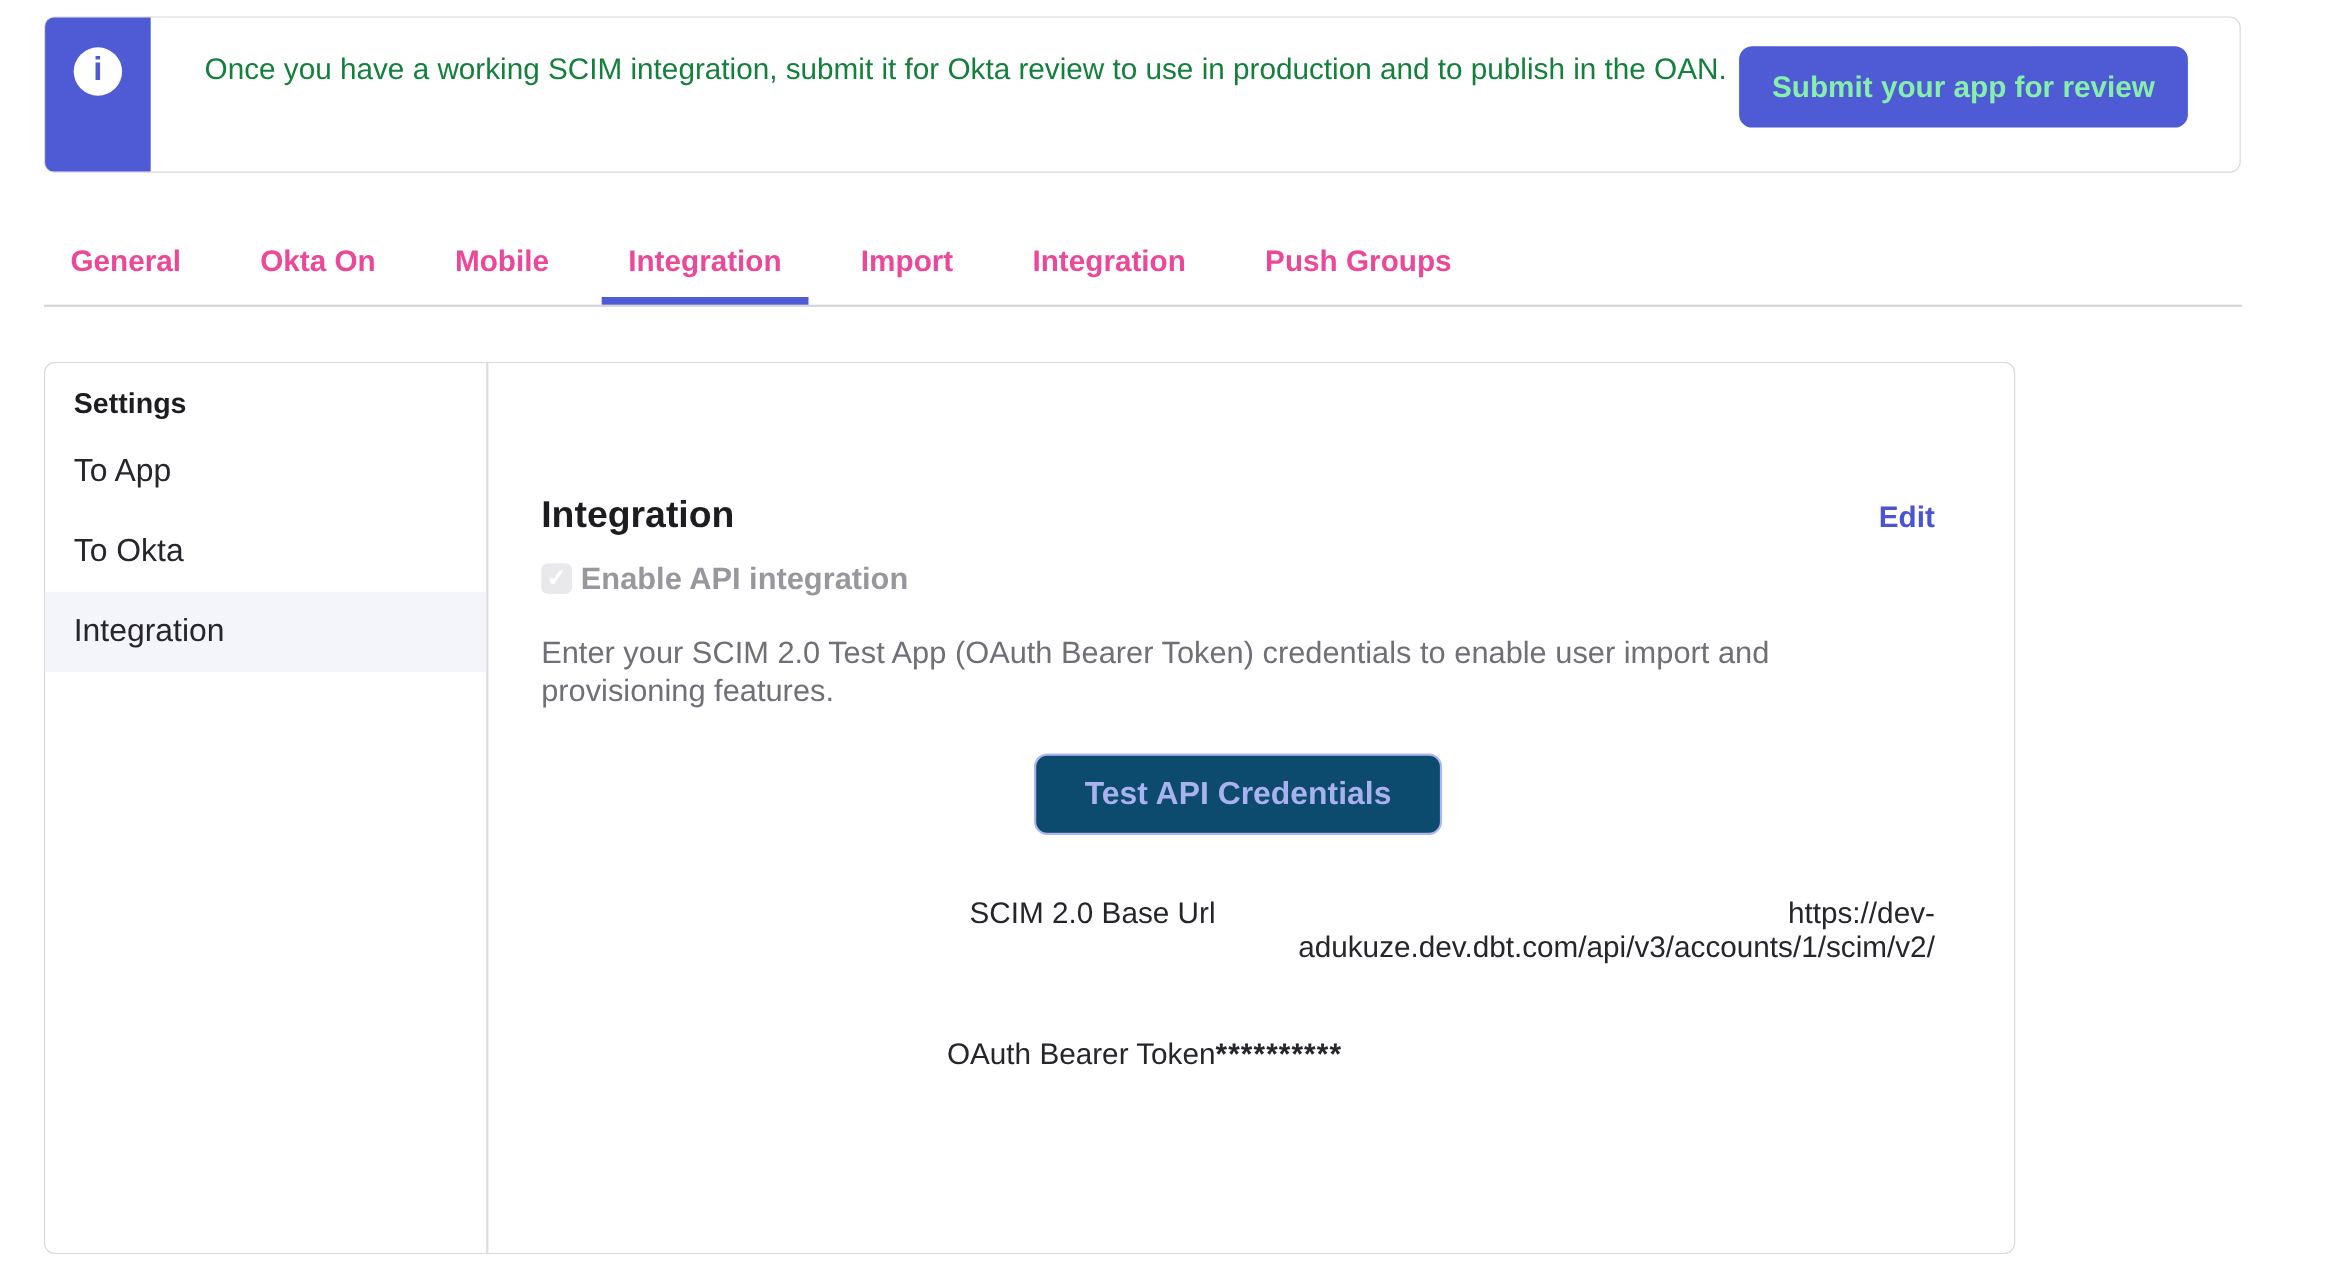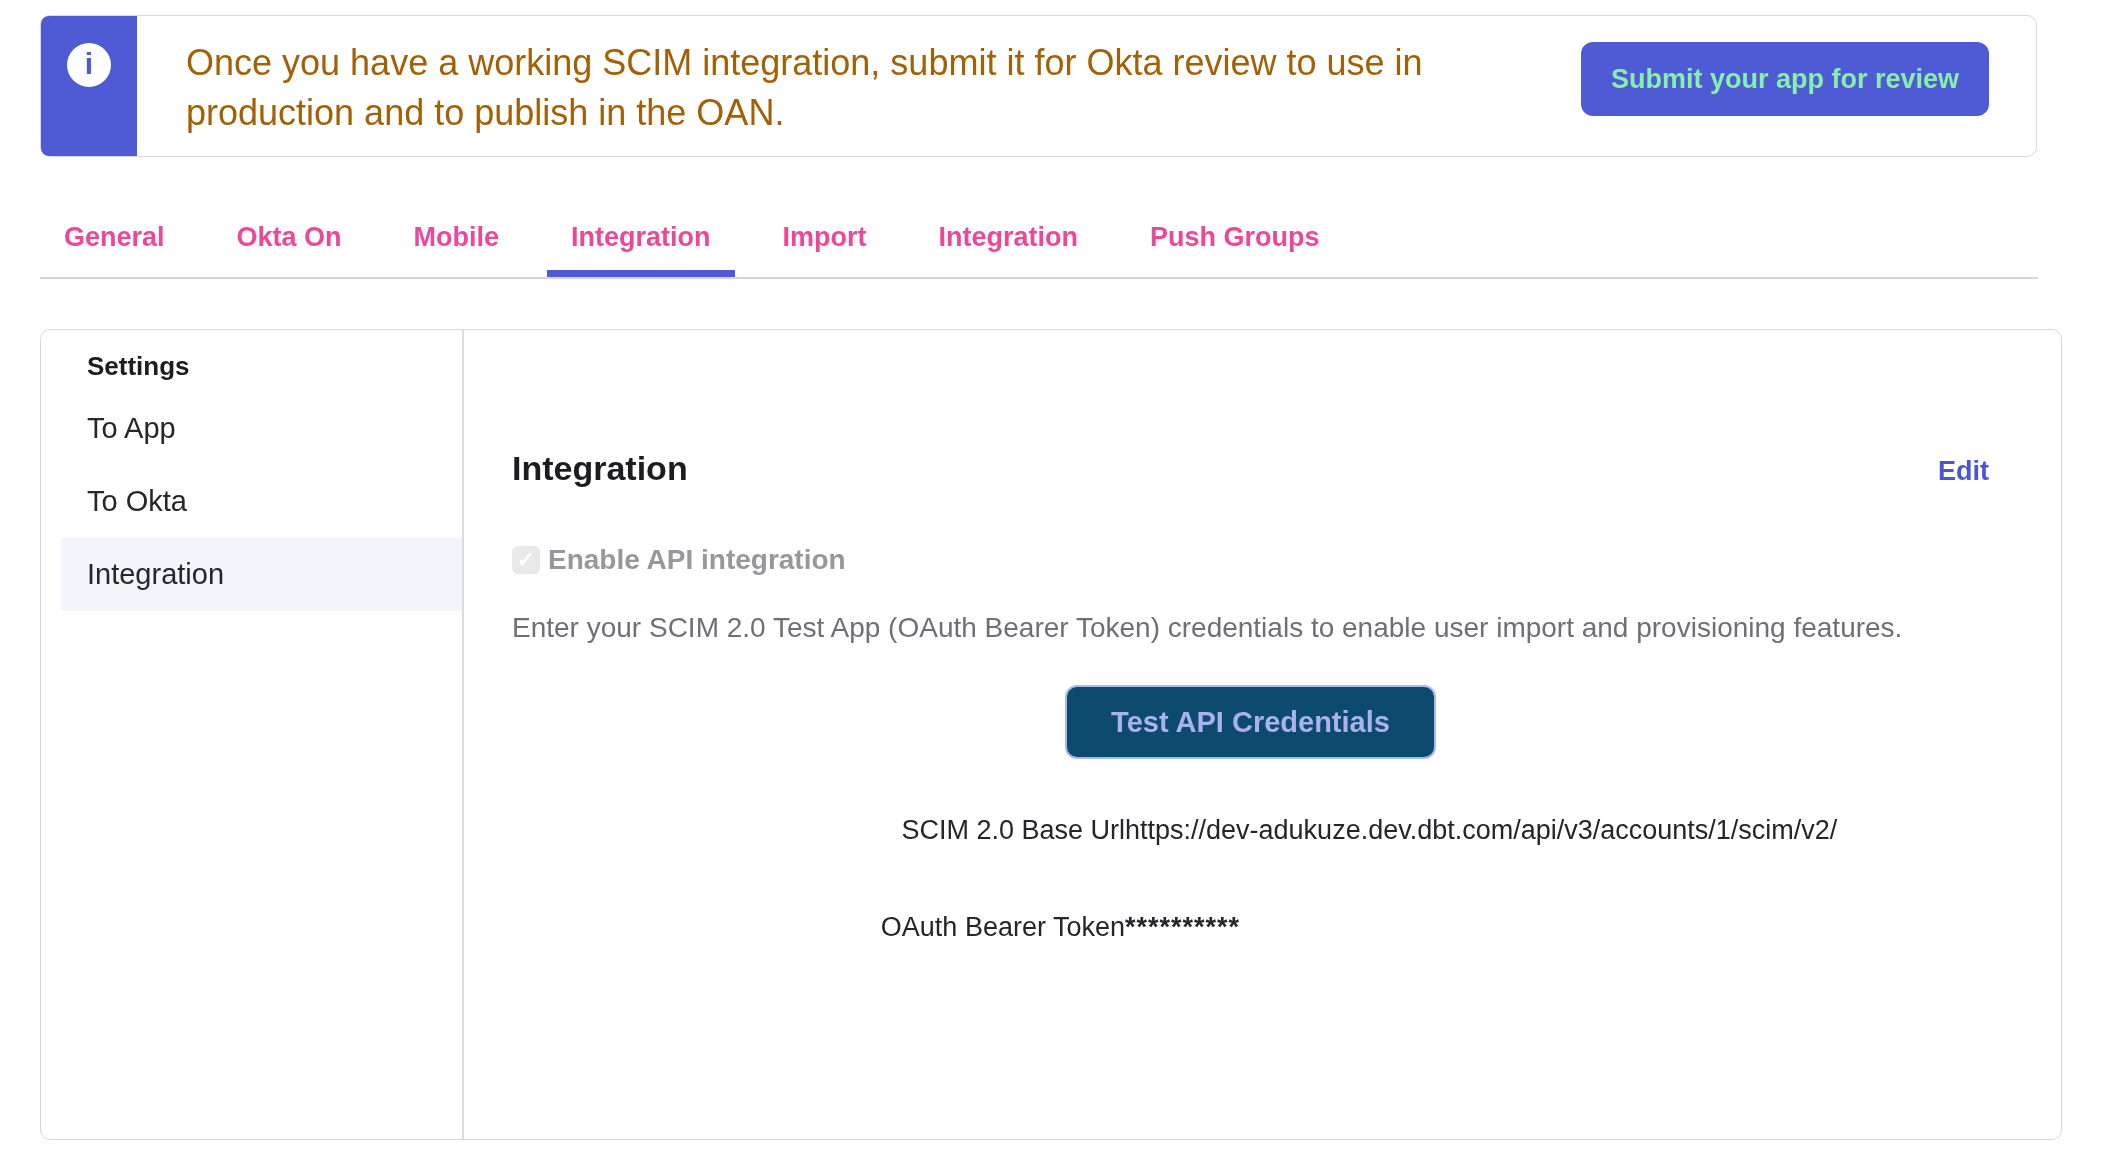--- a/index.html
+++ b/index.html
@@ -36,23 +36,23 @@
   }
   .info-glyph {
     color: #4e5bd4;
     font-size: 30px; font-weight: 700;
     line-height: 1;
     transform: translateY(-1px);
   }
   .banner-message {
     margin: 22px 0 0 49px;
     width: 1405px;
-    font-size: 36px;
+    font-size: 27px;
     line-height: 50px;
-    color: #a16207;
+    color: #15803d;
   }
   .submit-btn {
     position: absolute; right: 47px; top: 26px;
     height: 74px;
     padding: 0 30px;
     background: #4e5bd4;
     color: #86efac;
     font-family: "Liberation Sans", sans-serif;
     font-size: 27px; font-weight: 700;
     border: none; border-radius: 12px;
@@ -76,27 +76,26 @@
     color: #ec4899;
     border-bottom: 7px solid transparent;
     cursor: pointer;
     white-space: nowrap;
   }
   .tab.active { border-bottom-color: #4e5bd4; }
 
   
   .card {
     position: absolute; left: 40px; top: 329px;
-    width: 2022px; height: 811px;
+    width: 1792px; height: 811px;
     border: 1.5px solid #d8d8dc;
     border-radius: 10px;
     background: #ffffff;
     display: flex;
     overflow: hidden;
-    padding-left: 20px;
   }
 
   
   .side {
     width: 403px; flex: 0 0 auto;
     border-right: 2px solid #dcdce0;
     padding-top: 20px;
   }
   .side-header {
     padding-left: 26px;
@@ -129,21 +128,21 @@
     line-height: 44px;
     color: #1d1d21;
   }
   .edit-link {
     font-size: 27px; font-weight: 700;
     color: #4b55d3;
     text-decoration: none;
     cursor: pointer;
   }
   .check-row {
-    margin-top: 54px;
+    margin-top: 20px;
     display: flex; align-items: center;
   }
   .checkbox {
     width: 28px; height: 28px;
     background: #e9e9eb;
     border-radius: 6px;
     display: flex; align-items: center; justify-content: center;
     flex: 0 0 auto;
   }
   .checkbox .mark {

